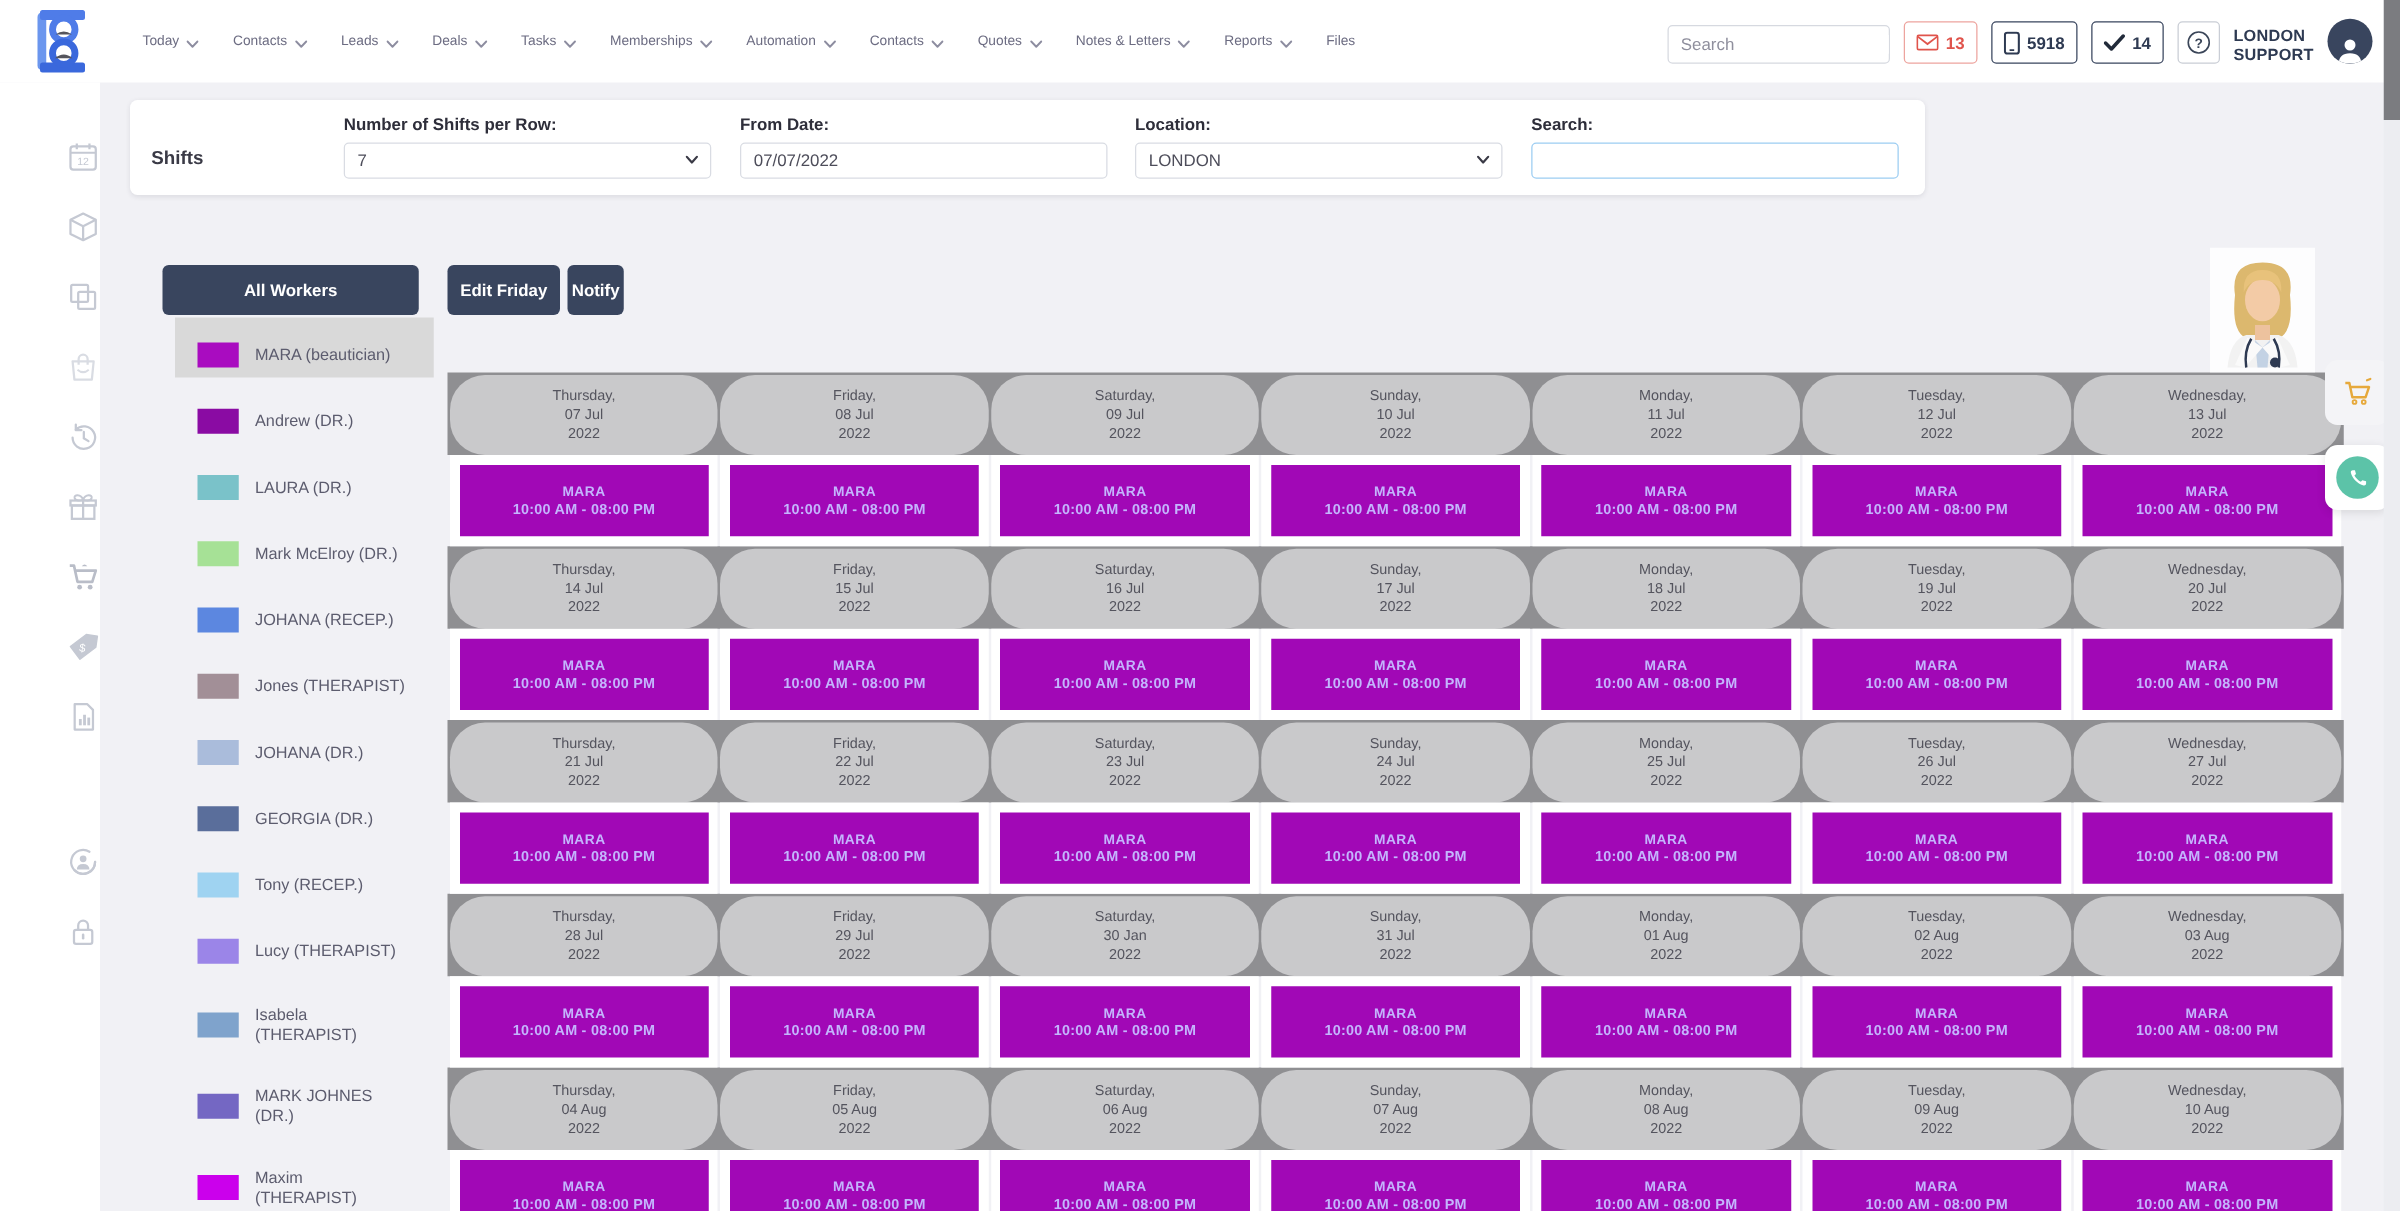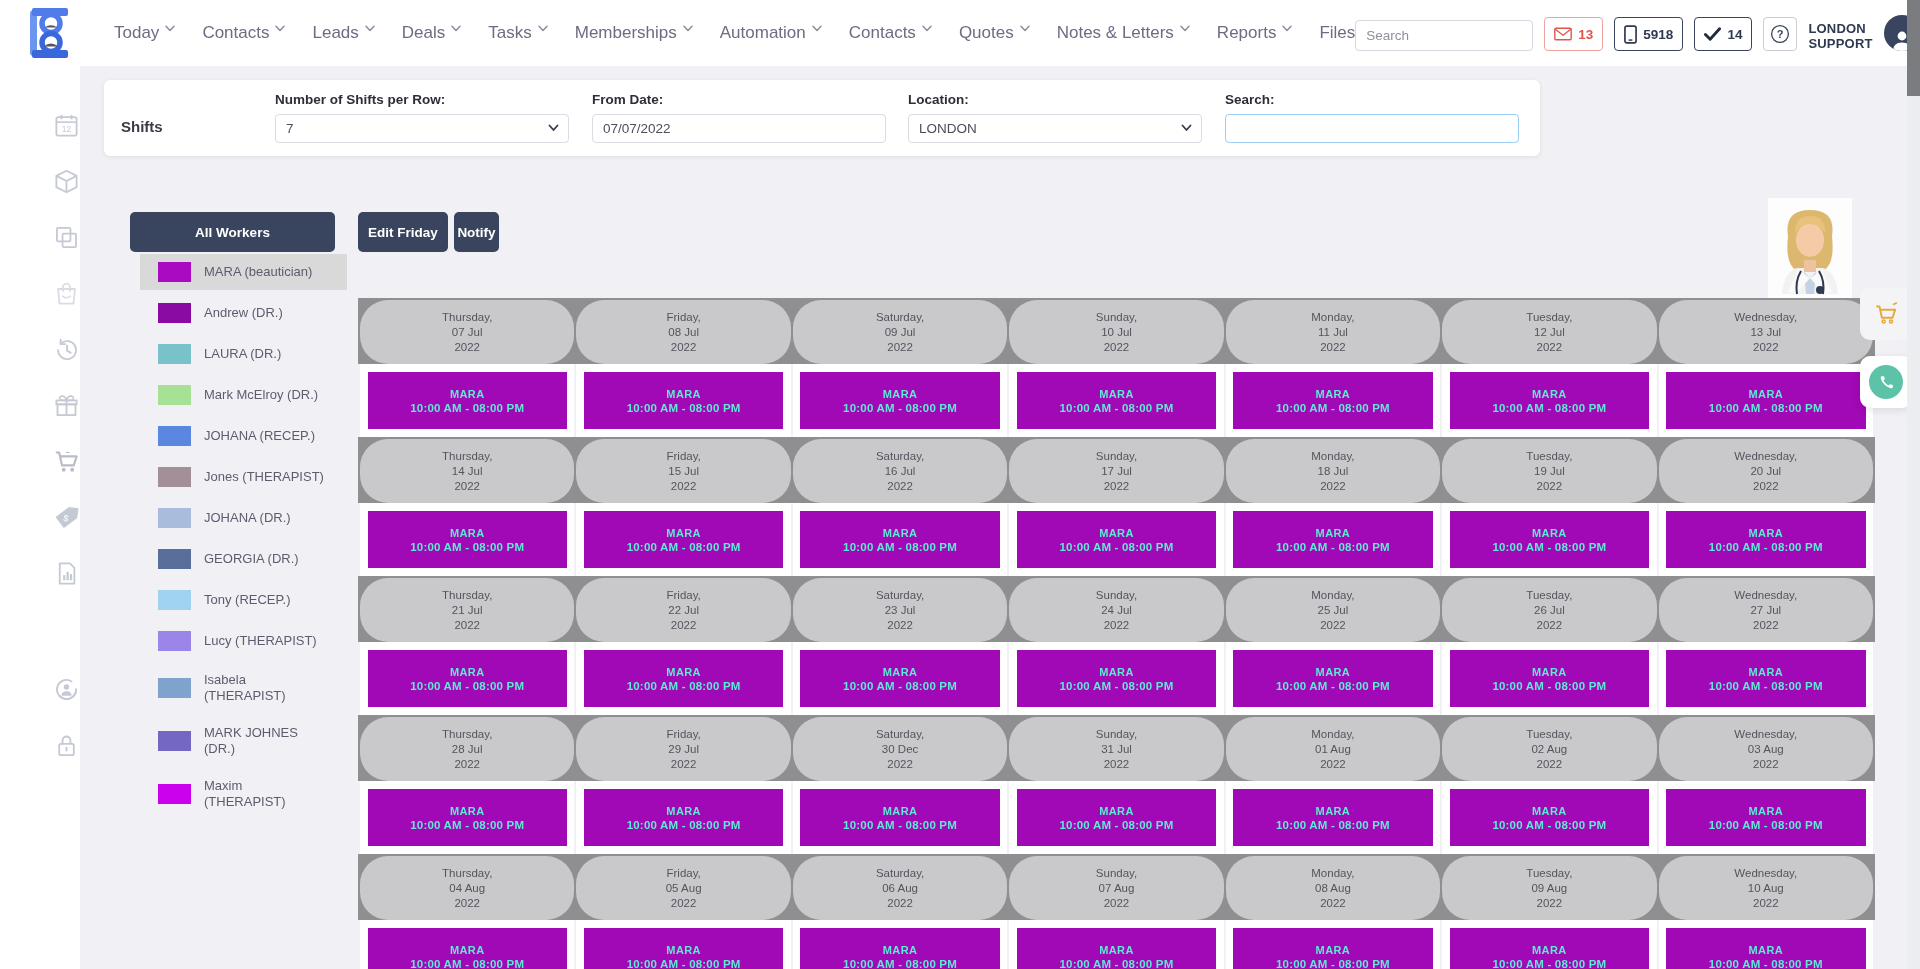--- a/index.html
+++ b/index.html
@@ -3,21 +3,21 @@
 <meta charset="utf-8">
 <style>
   * { margin:0; padding:0; box-sizing:border-box; }
   html,body { width:1920px; height:969px; overflow:hidden; font-family:"Liberation Sans", sans-serif; background:#fff; }
   #app { position:relative; width:1920px; height:969px; background:#f1f1f5; overflow:hidden; }
 
   
   .topbar { position:absolute; left:0; top:0; width:1920px; height:66px; background:#fff; display:flex; align-items:center; z-index:6; }
   .logo { margin-left:28px; width:44px; height:52px; flex:0 0 auto; }
   .main-nav { display:flex; align-items:center; gap:27px; margin-left:42px; }
-  .nav-item { display:flex; align-items:flex-start; gap:6px; cursor:pointer; color:#6c6c82; font-size:17px; white-space:nowrap; }
+  .nav-item { display:flex; align-items:flex-end; gap:6px; cursor:pointer; color:#6c6c82; font-size:11px; white-space:nowrap; }
   .chev { margin-top:2px; }
 
   .top-right { margin-left:auto; margin-right:22px; display:flex; align-items:flex-end; gap:11px; }
   .searchbox { display:flex; align-items:center; width:178px; height:31px; border:1px solid #d6d9e0; border-radius:4px; background:#fff; overflow:hidden; }
   .searchbox input { flex:1; border:0; outline:none; padding:0 10px; font-size:13.5px; color:#4a4a58; font-family:"Liberation Sans",sans-serif; }
   .searchbox input::placeholder { color:#8f8f9d; }
   .badge { height:34px; border-radius:4px; display:flex; align-items:center; justify-content:center; gap:6px; padding:0 9px; font-size:13.5px; font-weight:bold; cursor:pointer; background:#fff; }
   .badge.mail { border:1px solid #eda49e; color:#e0544c; }
   .badge.dark { border:1px solid #39455e; color:#2e3a52; }
   .badge.help { border:1px solid #c9cdd5; width:34px; padding:0; }
@@ -42,32 +42,32 @@
   .fcontrol.focused { border:1px solid #9ccdf2; }
   .g1 { left:171px; } .g2 { left:488px; } .g3 { left:804px; } .g4 { left:1121px; }
 
   .btn { position:absolute; height:40px; background:#39455e; color:#fff; border:0; border-radius:5px; font-size:13.5px; font-weight:bold; font-family:"Liberation Sans",sans-serif; cursor:pointer; }
   .btn-all    { left:50px;  top:146px; width:205px; }
   .btn-edit   { left:278px; top:146px; width:90px;  }
   .btn-notify { left:374px; top:146px; width:45px;  }
 
   
   .workers { position:absolute; left:60px; top:188px; width:207px; }
-  .worker-row { display:flex; align-items:center; gap:13px; padding:8px 0 8px 18px; margin-bottom:5px; cursor:pointer; }
+  .worker-row { display:flex; align-items:center; gap:13px; padding:20px 0 8px 18px; margin-bottom:5px; cursor:pointer; }
   .worker-row.selected { background:#d9d9d9; }
   .worker-color { width:33px; height:20px; flex:0 0 auto; }
   .worker-label { font-size:13px; color:#5c5c6e; line-height:16px; max-width:122px; }
 
   
   .calendar { position:absolute; left:278px; top:232px; width:1517px; }
   .week-headers { display:grid; grid-template-columns:repeat(7,1fr); gap:2px; background:#8f8f92; padding:2px 2px 0 2px; height:66px; }
   .day-header { background:#c9c9cb; display:flex; flex-direction:column; align-items:center; justify-content:center; font-size:11.5px; color:#54545e; line-height:15px; text-align:center;border-radius:28px; }
   .week-body { display:grid; grid-template-columns:repeat(7,1fr); gap:2px; padding:0 2px; height:73px; }
   .day-body { background:#fff; display:flex; align-items:center; justify-content:center; }
-  .shift-block { width:calc(100% - 15px); height:57px; background:#a108b6; color:#5eead4; display:flex; flex-direction:column; align-items:center; justify-content:center; gap:2px; cursor:pointer; }
+  .shift-block { width:calc(100% - 15px); height:57px; background:#a108b6; color:#c4b5fd; display:flex; flex-direction:column; align-items:center; justify-content:center; gap:2px; cursor:pointer; }
   .shift-worker { font-size:11px; font-weight:bold; letter-spacing:.4px; }
   .shift-time { font-size:11.5px; font-weight:bold; letter-spacing:.2px; }
 
   
   .doctor { position:absolute; left:1688px; top:132px; width:84px; height:100px; z-index:3; }
 
   
   .float-cart { position:absolute; left:1780px; top:222px; width:52px; height:52px; background:#f4f4f7; border-radius:10px; display:flex; align-items:center; justify-content:center; cursor:pointer; z-index:4; }
   .float-phone { position:absolute; left:1780px; top:290px; width:52px; height:52px; background:#fff; border-radius:10px; box-shadow:0 2px 8px rgba(0,0,0,.10); display:flex; align-items:center; justify-content:center; cursor:pointer; z-index:4; }
   .phone-circle { width:34px; height:34px; border-radius:50%; background:#5cc3a8; display:flex; align-items:center; justify-content:center; }
@@ -613,21 +613,21 @@
             <div>28 Jul</div>
             <div>2022</div>
           </div>
           <div class="day-header">
             <div>Friday,</div>
             <div>29 Jul</div>
             <div>2022</div>
           </div>
           <div class="day-header">
             <div>Saturday,</div>
-            <div>30 Dec</div>
+            <div>30 Jan</div>
             <div>2022</div>
           </div>
           <div class="day-header">
             <div>Sunday,</div>
             <div>31 Jul</div>
             <div>2022</div>
           </div>
           <div class="day-header">
             <div>Monday,</div>
             <div>01 Aug</div>

